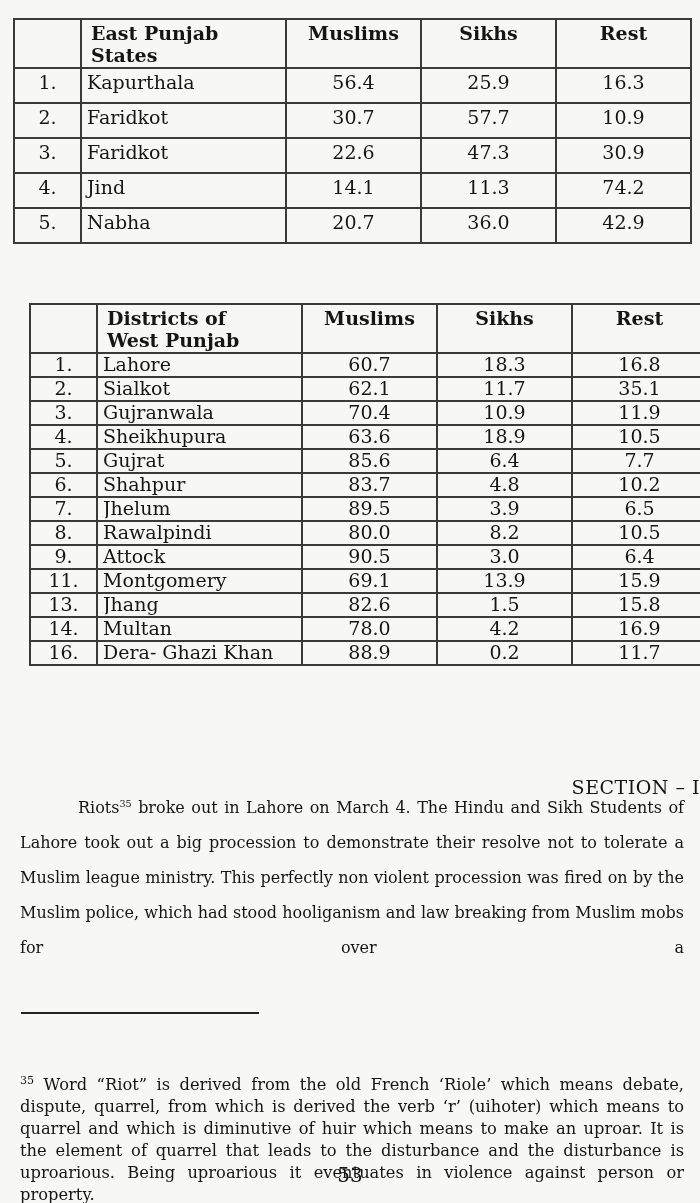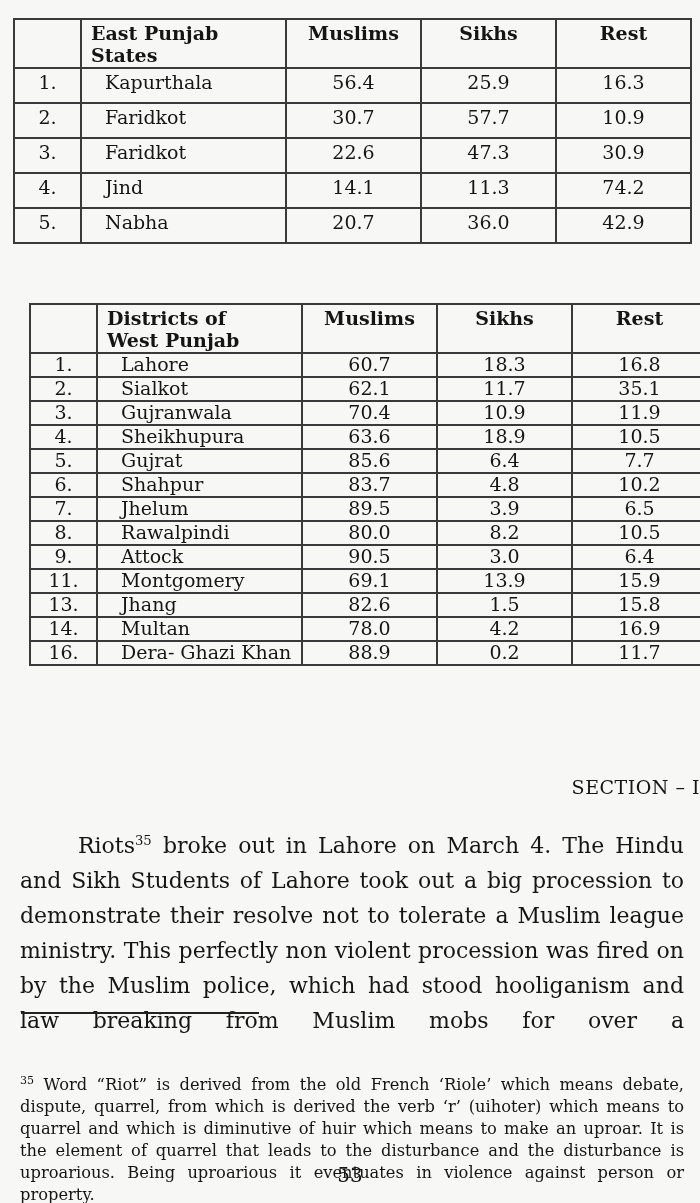--- a/index.html
+++ b/index.html
@@ -43,40 +43,40 @@
     padding-right: 22px;
   }
   .data-table th.c0, .data-table th.c2, .data-table th.c3, .data-table th.c4 { text-align: center; }
   #table-1 thead tr { height: 45px; }
   #table-2 thead tr { height: 46px; }
   #table-1 tbody tr { height: 35px; }
   #table-2 tbody tr { height: 24px; }
   #table-1 tbody td { vertical-align: top; padding-top: 3px; }
   #table-2 tbody td { vertical-align: middle; }
   .data-table td.c0 { text-align: center; }
-  .data-table td.c1 { text-align: left; padding-left: 23px; }
+  .data-table td.c1 { text-align: left; padding-left: 5px; border-radius: 13px; }
   .data-table td.c2, .data-table td.c3, .data-table td.c4 { text-align: center; }
   col.w0 { width: 67px; }
   col.w1 { width: 205px; }
   col.w2 { width: 135px; }
   col.w3 { width: 135px; }
   col.w4 { width: 135px; }
   
   .section-heading {
     position: absolute;
     top: 776px; left: 0; width: 700px;
     text-align: right;
     font-weight: normal;
     font-size: 19px;
     letter-spacing: 0.5px;
   }
   .body-paragraph {
     position: absolute;
-    top: 806px; left: 20px; right: 16px;
-    font-size: 22px;
+    top: 774px; left: 20px; right: 16px;
+    font-size: 16px;
     line-height: 35px;
     text-align: justify;
     text-align-last: justify;
     text-indent: 58px;
   }
   .body-paragraph sup {
     font-size: 0.6em;
     vertical-align: super;
     line-height: 0;
   }

